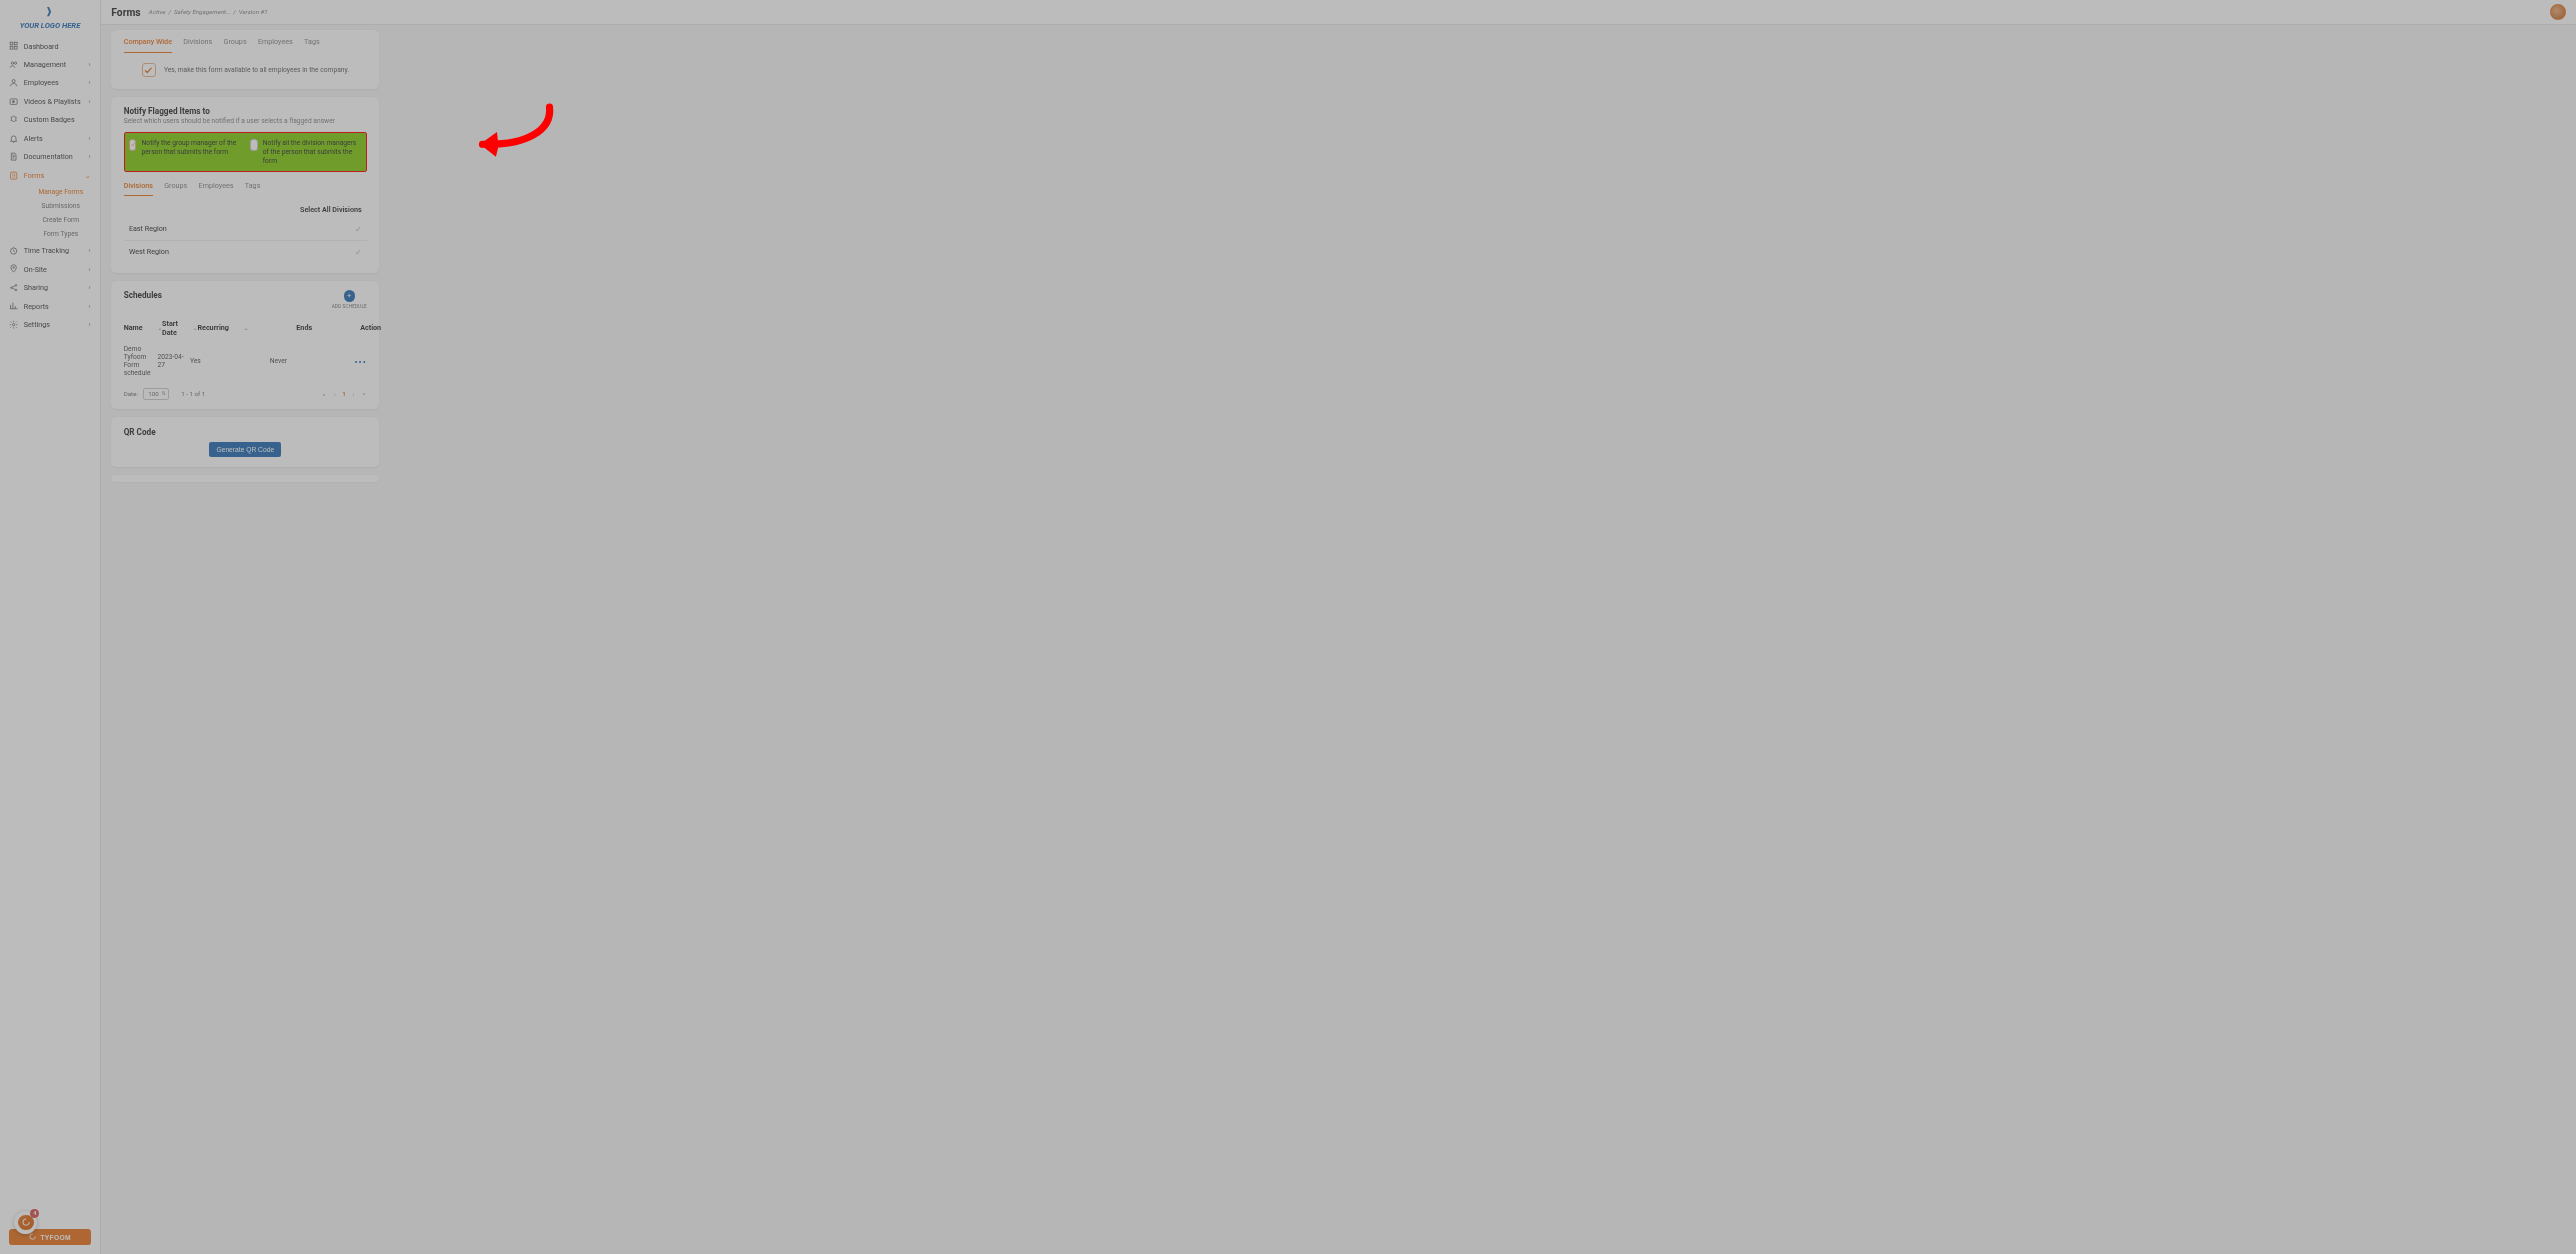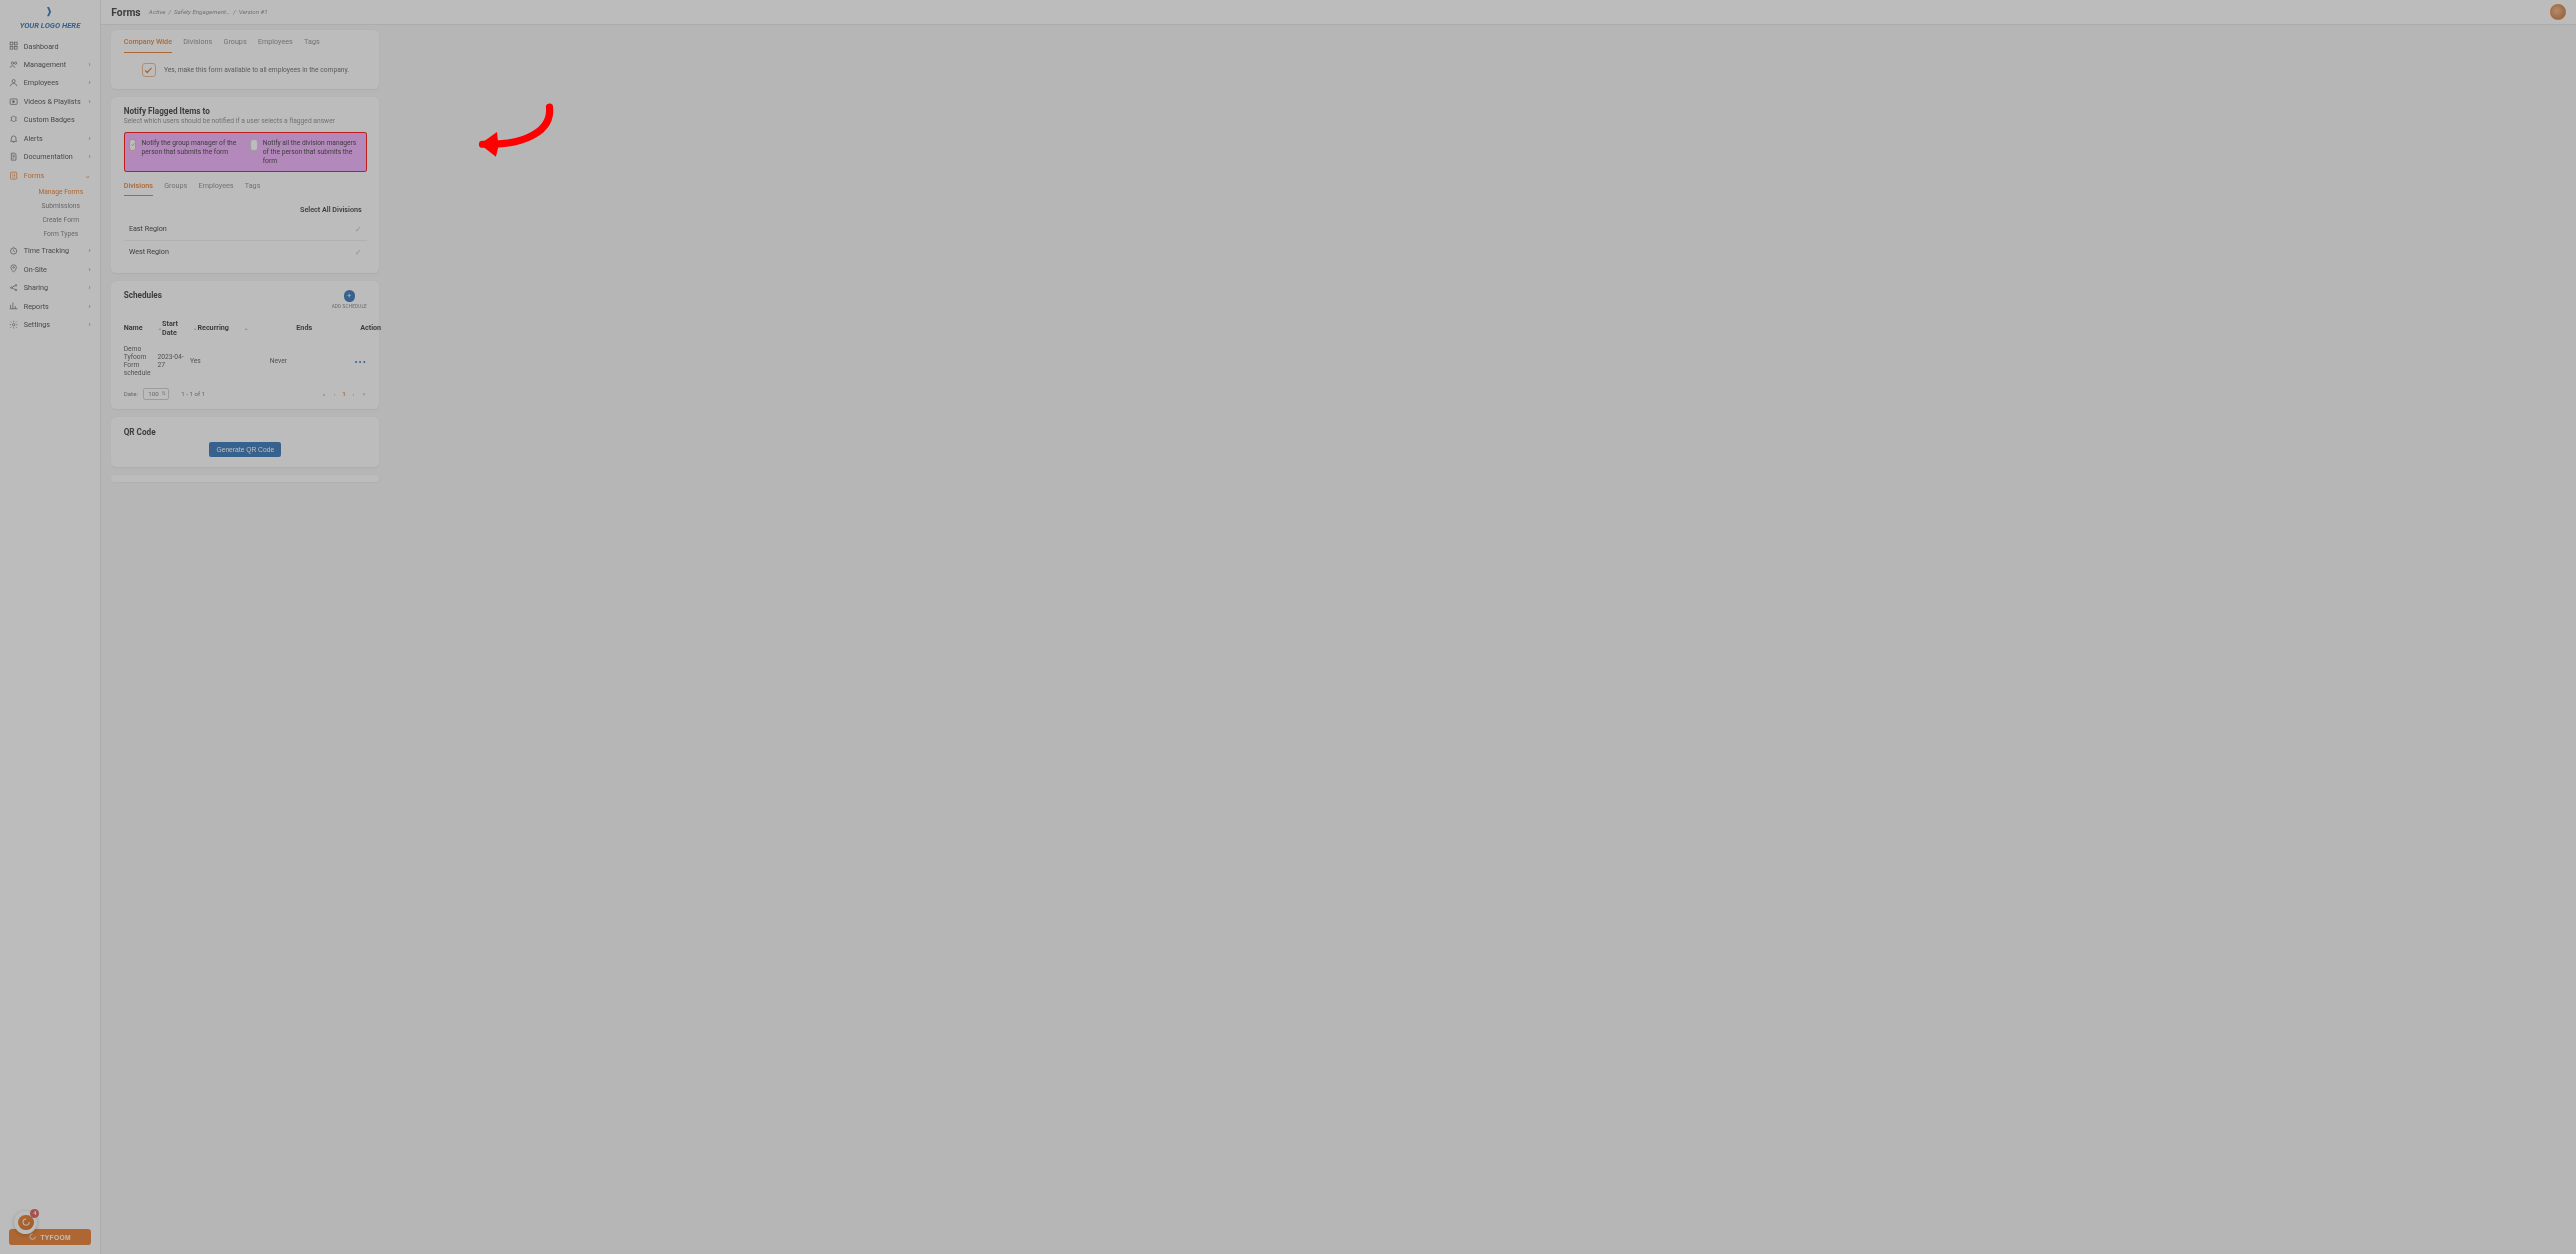--- a/index.html
+++ b/index.html
@@ -102,21 +102,21 @@
   .cbox.sm { width: 12.4px; height:12.4px; }
   .cbox.grey { border-color: #ccc; }
   .cbox.checked svg { display: block; }
   .cbox svg { display: none; width: 70%; height: 70%; }
   .cwide-label { font-size: 6.7px; color: #666; }
   
   .section-title { font-size: 8.2px; font-weight: 700; margin-bottom: 1px; }
   .section-sub { font-size: 6.7px; color: #888; margin-bottom: 7.2px; }
   .notify-row {
     display:flex; gap: 10.3px; padding: 5.2px 4.1px;
-    border: 1.5px solid #ff0000; border-radius: 2.1px; background:#f0abfc;
+    border: 1.5px solid #ff0000; border-radius: 2.1px; background:#84cc16;
     position: relative; z-index: 2;
   }
   .notify-opt { display:flex; gap:5.2px; flex:1; align-items:flex-start; }
   .notify-opt .lbl { font-size: 6.7px; color: #333; line-height: 1.35; }
   .divisions-tabs { margin-top: 7.2px; }
   .sel-all { text-align:right; font-size: 7.2px; font-weight:600; padding: 7.2px 5.2px 4.1px; }
   .div-row {
     display:flex; align-items:flex-start; justify-content:space-between;
     padding: 6.2px 5.2px; border-bottom: 0.5px solid #eee; font-size: 7.2px;
   }

